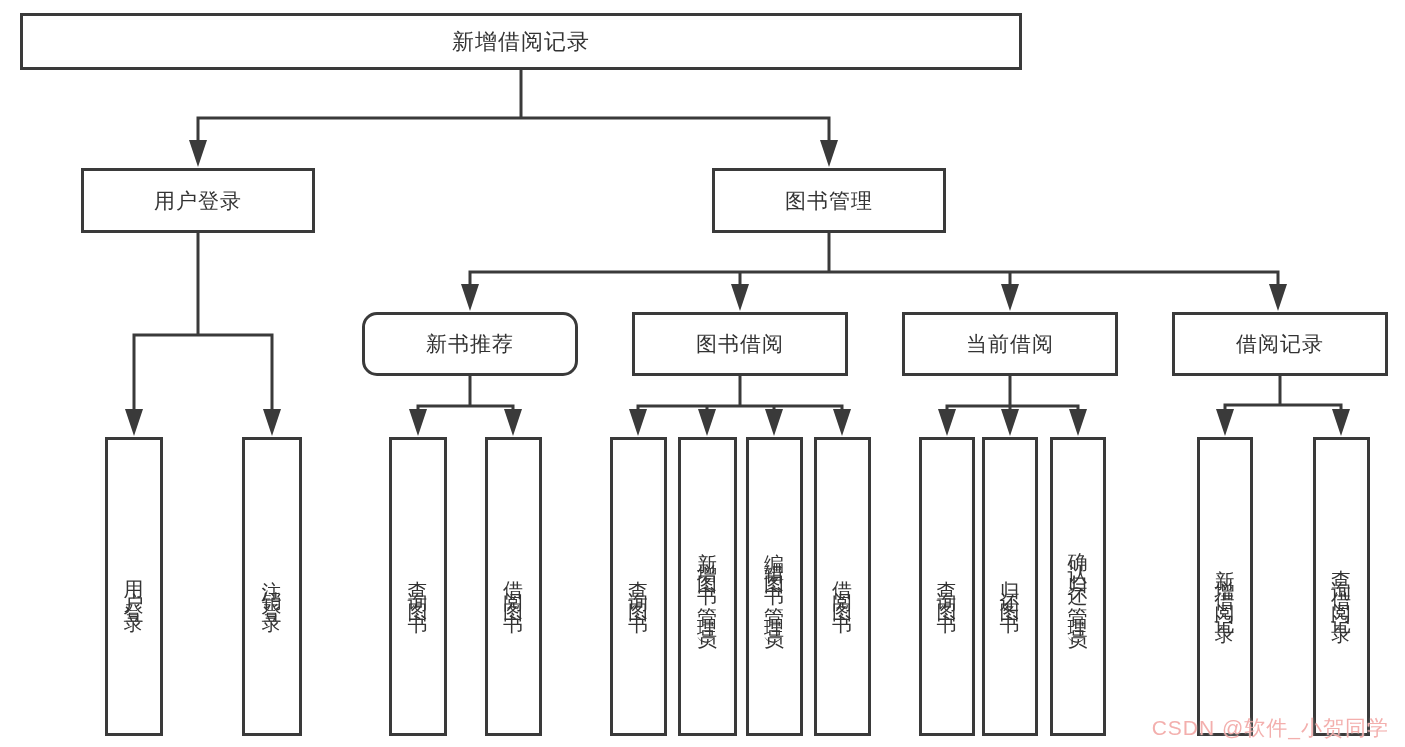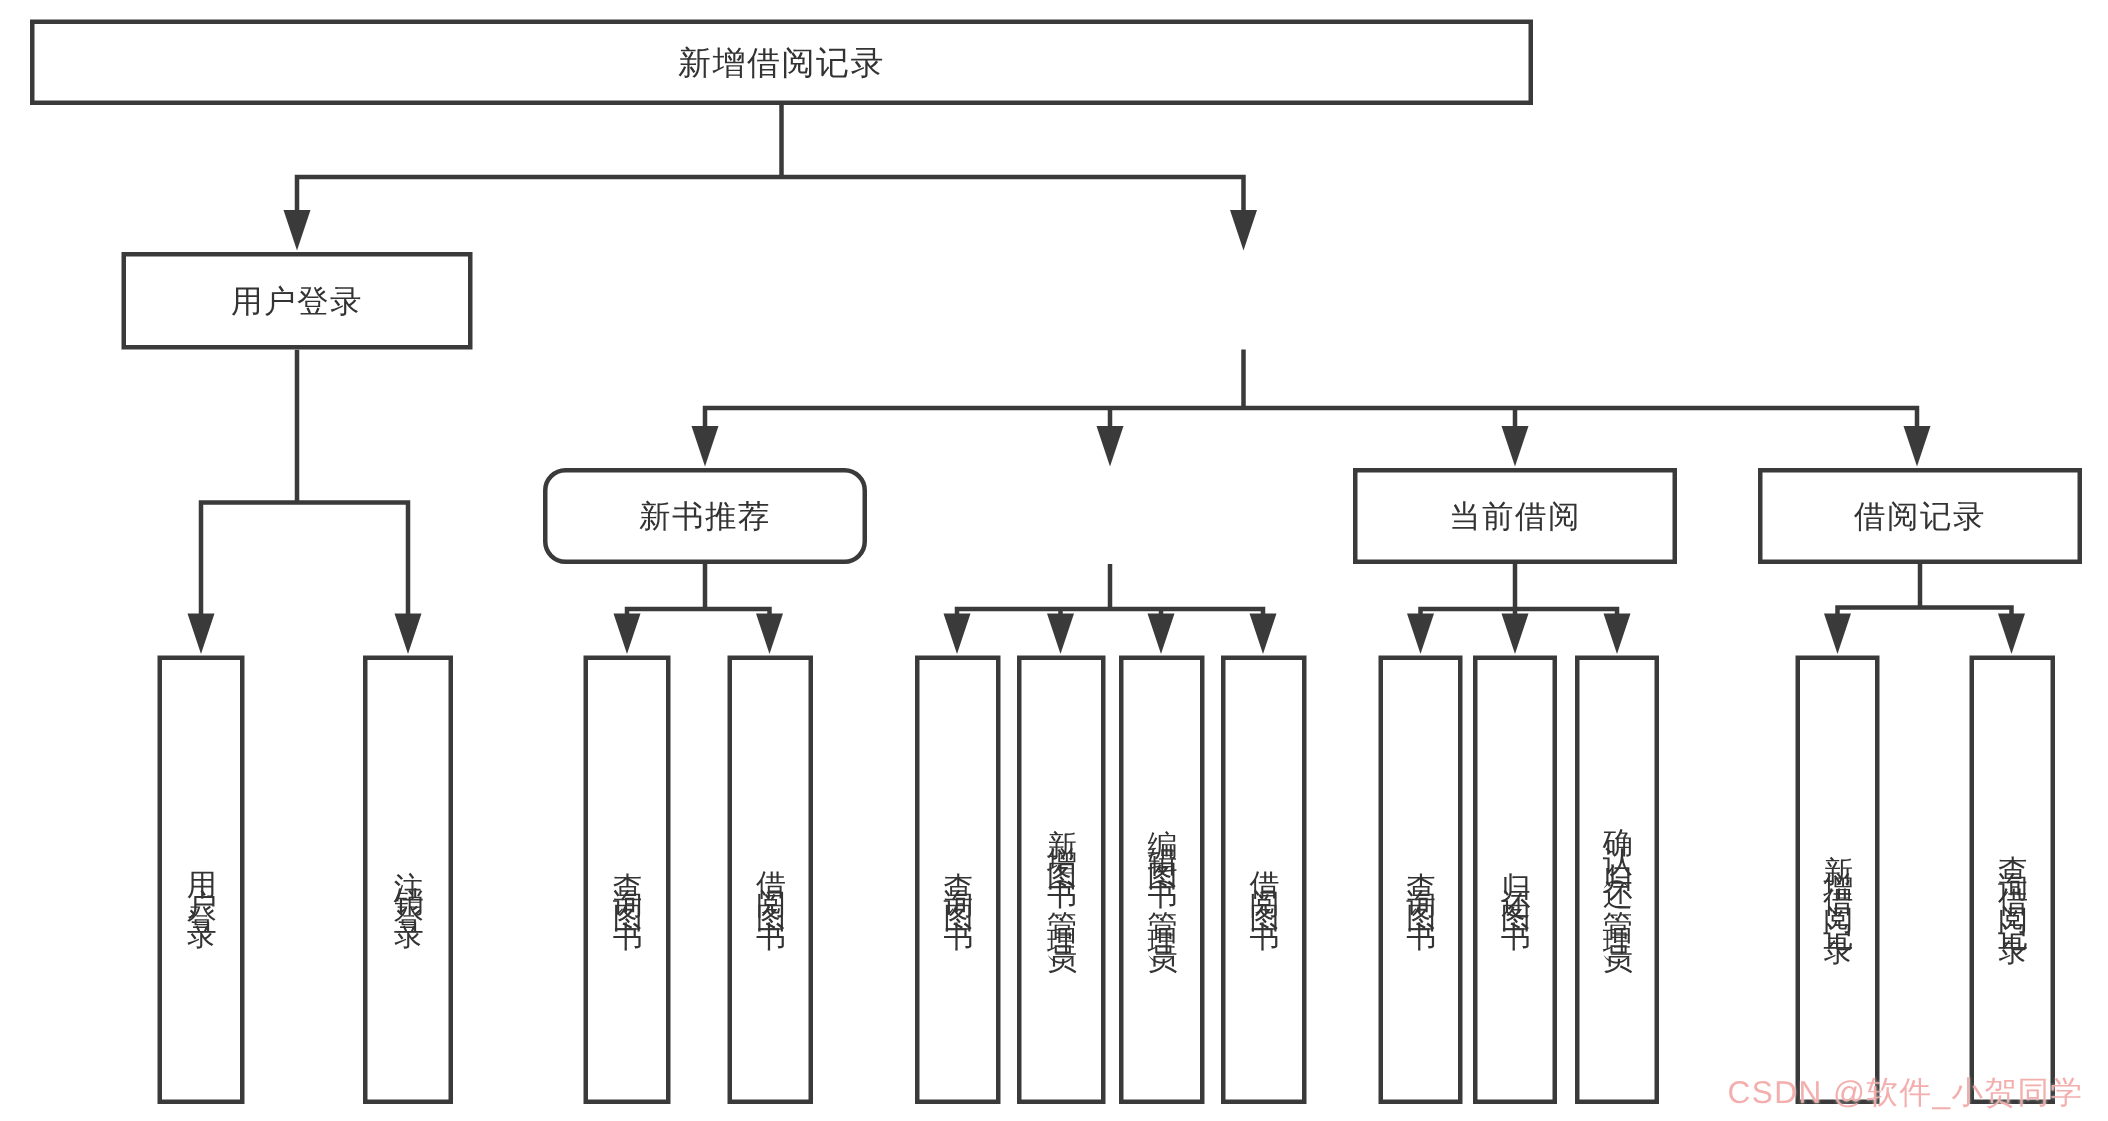--- a/index.html
+++ b/index.html
@@ -79,23 +79,29 @@
     <path class="head" d="M1332 409 L1350 409 L1341 436 Z"></path>
   </svg>
 
   <div class="node root" style="left:20px; top:13px; width:1002px; height:57px;">
     <span class="hlabel">新增借阅记录</span>
   </div>
 
   <div class="node" style="left:81px; top:168px; width:234px; height:65px;">
     <span class="hlabel">用户登录</span>
   </div>
+  <div class="node" style="left:712px; top:168px; width:234px; height:65px;">
+    <span class="hlabel">图书管理</span>
+  </div>
 
   <div class="node" style="left:362px; top:312px; width:216px; height:64px;border-radius:15px;">
     <span class="hlabel">新书推荐</span>
+  </div>
+  <div class="node" style="left:632px; top:312px; width:216px; height:64px;">
+    <span class="hlabel">图书借阅</span>
   </div>
   <div class="node" style="left:1172px; top:312px; width:216px; height:64px;">
     <span class="hlabel">借阅记录</span>
   </div>
   <div class="node" style="left:902px; top:312px; width:216px; height:64px;">
     <span class="hlabel">当前借阅</span>
   </div>
 
   <div class="node" style="left:105px; top:437px; width:58px; height:299px;">
     <span class="vlabel">用户登录</span>

